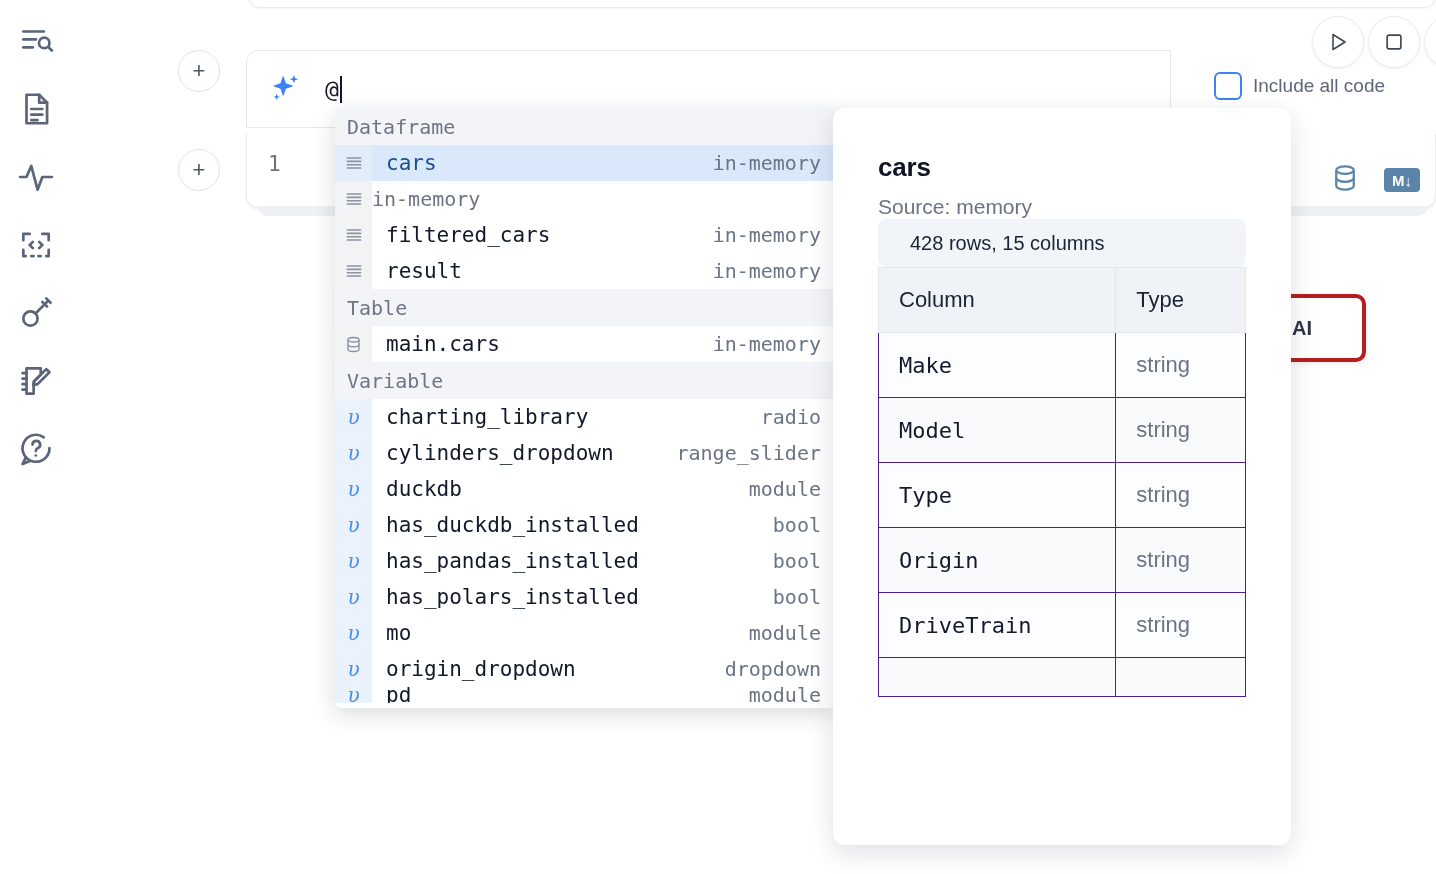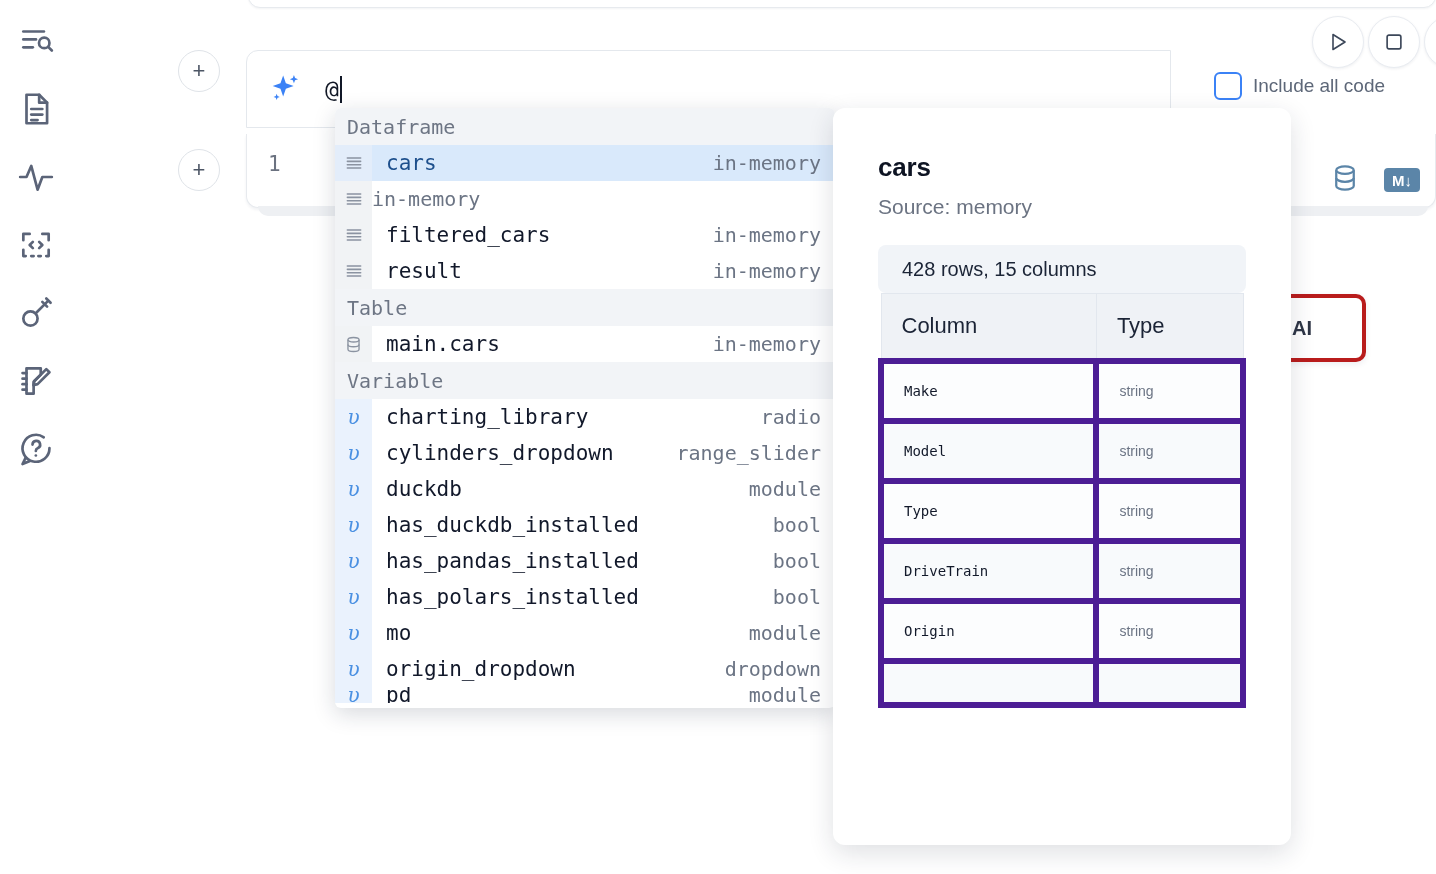--- a/index.html
+++ b/index.html
@@ -152,32 +152,32 @@
   
   .preview {
     position: absolute; left: 833px; top: 108px; width: 458px; height: 737px;
     background: #ffffff; border-radius: 12px;
     box-shadow: 0 8px 26px rgba(25,35,60,.14);
     padding: 44px 45px 0 45px; overflow: hidden;
   }
   .pv-title { font-size: 26px; font-weight: bold; color: #0e1423; letter-spacing: -.2px; }
   .pv-source { margin-top: 12px; font-size: 21px; color: #6b7382; }
   .pv-stats {
-    margin-top: 26px; height: 48px; background: #f1f4f8; border-radius: 8px;
-    display: flex; align-items: center; padding-left: 24px;
+    height: 48px; background: #f1f4f8; border-radius: 8px;
+    display: flex; align-items: center; padding-left: 32px;
     font-size: 20px; color: #1b2436;
   }
   .pv-table { width: 368px; border-collapse: collapse; }
   .pv-table th {
     background: #eff2f6; border: 1px solid #e2e7ee;
     text-align: left; padding: 19px 20px; font-weight: normal;
     font-size: 22px; color: #1b2436;
   }
   .pv-table td {
-    border: 6px solid #4c1d95; padding: 19px 20px; font-size: 14px;
+    border: 1px solid #4c1d95; padding: 19px 20px; font-size: 22px;
     background: #fcfdfe;
   }
   .pv-table td.col { font-family: "DejaVu Sans Mono", monospace; color: #12192a; }
   .pv-table td.typ { color: #6b7484; }
   .pv-table tr:nth-child(even) td { background: #f8fafc; }
 </style>
 </head>
 <body>
 
 <div id="root">
@@ -429,28 +429,28 @@
           </tr>
           <tr>
             <td class="col">Model</td>
             <td class="typ">string</td>
           </tr>
           <tr>
             <td class="col">Type</td>
             <td class="typ">string</td>
           </tr>
           <tr>
+            <td class="col">Origin</td>
+            <td class="typ">string</td>
+          </tr>
+          <tr>
             <td class="col">DriveTrain</td>
             <td class="typ">string</td>
           </tr>
           <tr>
-            <td class="col">Origin</td>
-            <td class="typ">string</td>
-          </tr>
-          <tr>
             <td class="col"></td>
             <td class="typ"></td>
           </tr>
         </tbody>
       </table>
   </div>
 
 </div>
 
 </body></html>

